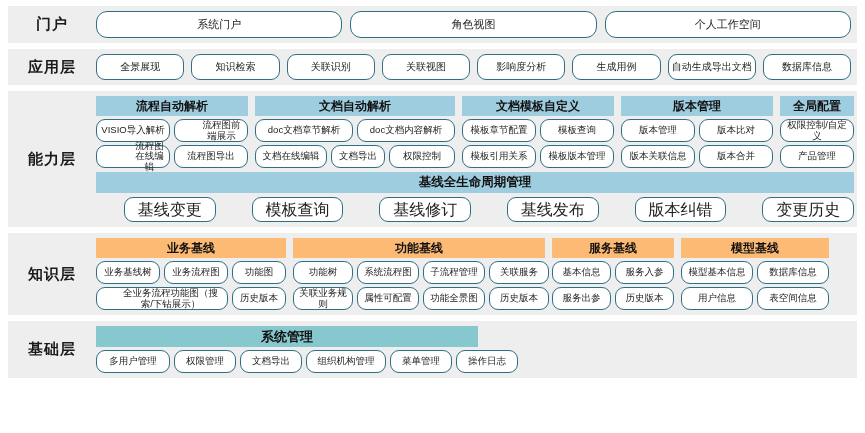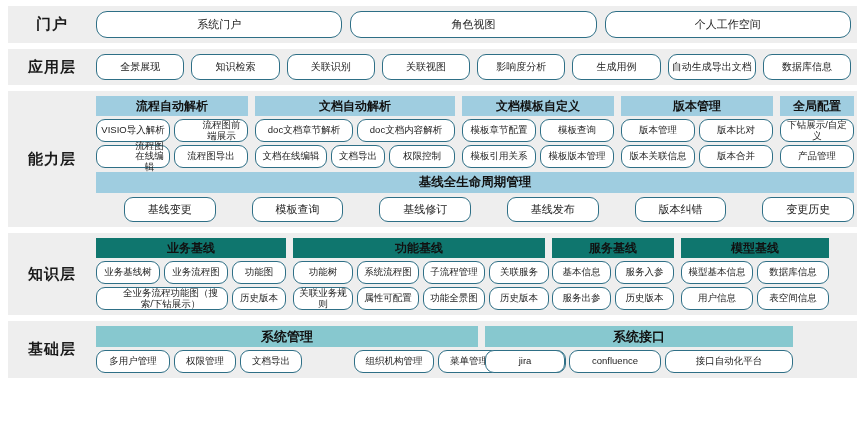--- a/index.html
+++ b/index.html
@@ -51,34 +51,34 @@
   .app-row > .pill{flex:1 1 0;height:26px;font-size:10px;}
 
   
   .groups{display:flex;gap:7px;align-items:flex-start;}
   .group{display:flex;flex-direction:column;gap:3px;}
   .group-head{
     height:20px;display:flex;align-items:center;justify-content:center;
     font-size:12px;font-weight:bold;color:#111;
     background:#9fcde0;
   }
-  .group-head.gray{background:#0f766e;}
+  .group-head.gray{background:#fdba74;}
   .group-head.teal{background:#87c8cf;font-size:13px;height:21px;}
   .grid-row{display:flex;gap:4px;}
   .grid-row > .pill{height:23px;}
 
   
   .banner{
     background:#9fcde0;height:21px;
     display:flex;align-items:center;justify-content:center;
     font-size:12.5px;font-weight:bold;color:#111;
     margin-top:4px;
   }
   .banner-row{display:flex;gap:8px;margin-top:4px;}
-  .banner-row > .pill{flex:1 1 0;height:25px;font-size:11px;margin-left:28px;}
+  .banner-row > .pill{flex:1 1 0;height:25px;font-size:16px;margin-left:28px;}
 </style>
 </head>
 <body>
 
 <div id="diagram">
     <div class="layer">
       <div class="layer-label">门户</div>
       <div class="layer-body">
         <div class="row-flex">
           <div class="pill big">系统门户</div>
@@ -147,21 +147,21 @@
               <div class="pill" style="width: 74px; flex: 0 0 74px;">版本比对</div>
             </div>
             <div class="grid-row">
               <div class="pill" style="width: 74px; flex: 0 0 74px;">版本关联信息</div>
               <div class="pill" style="width: 74px; flex: 0 0 74px;">版本合并</div>
             </div>
           </div>
           <div class="group" style="width: 74px;">
             <div class="group-head">全局配置</div>
             <div class="grid-row">
-              <div class="pill" style="width: 74px; flex: 0 0 74px;">下钻展示/自定义</div>
+              <div class="pill" style="width: 74px; flex: 0 0 74px;">权限控制/自定义</div>
             </div>
             <div class="grid-row">
               <div class="pill" style="width: 74px; flex: 0 0 74px;">产品管理</div>
             </div>
           </div>
         </div>
         <div class="banner">基线全生命周期管理</div>
         <div class="banner-row">
           <div class="pill wide">基线变更</div>
           <div class="pill wide">模板查询</div>
@@ -231,29 +231,21 @@
     <div class="layer">
       <div class="layer-label">基础层</div>
       <div class="layer-body">
         <div class="groups">
           <div class="group" style="width: 382px;">
             <div class="group-head teal">系统管理</div>
             <div class="grid-row">
               <div class="pill" style="width: 74px; flex: 0 0 74px;">多用户管理</div>
               <div class="pill" style="width: 62px; flex: 0 0 62px;">权限管理</div>
               <div class="pill" style="width: 62px; flex: 0 0 62px;">文档导出</div>
-              <div class="pill" style="width: 80px; flex: 0 0 80px; margin-left: 48px;">组织机构管理</div>
+              <div class="pill" style="width: 80px; flex: 0 0 80px;">组织机构管理</div>
               <div class="pill" style="width: 62px; flex: 0 0 62px; border-radius: 9px;">菜单管理</div>
               <div class="pill" style="width: 62px; flex: 0 0 62px;">操作日志</div>
             </div>
           </div>
-          <div class="group" style="width: 308px;">
-            <div class="group-head teal">系统接口</div>
-            <div class="grid-row">
-              <div class="pill" style="width: 80px; flex: 0 0 80px;">jira</div>
-              <div class="pill" style="width: 92px; flex: 0 0 92px;">confluence</div>
-              <div class="pill" style="width: 128px; flex: 0 0 128px;">接口自动化平台</div>
-            </div>
-          </div>
         </div>
       </div>
     </div>
   </div>
 
 </body></html>

